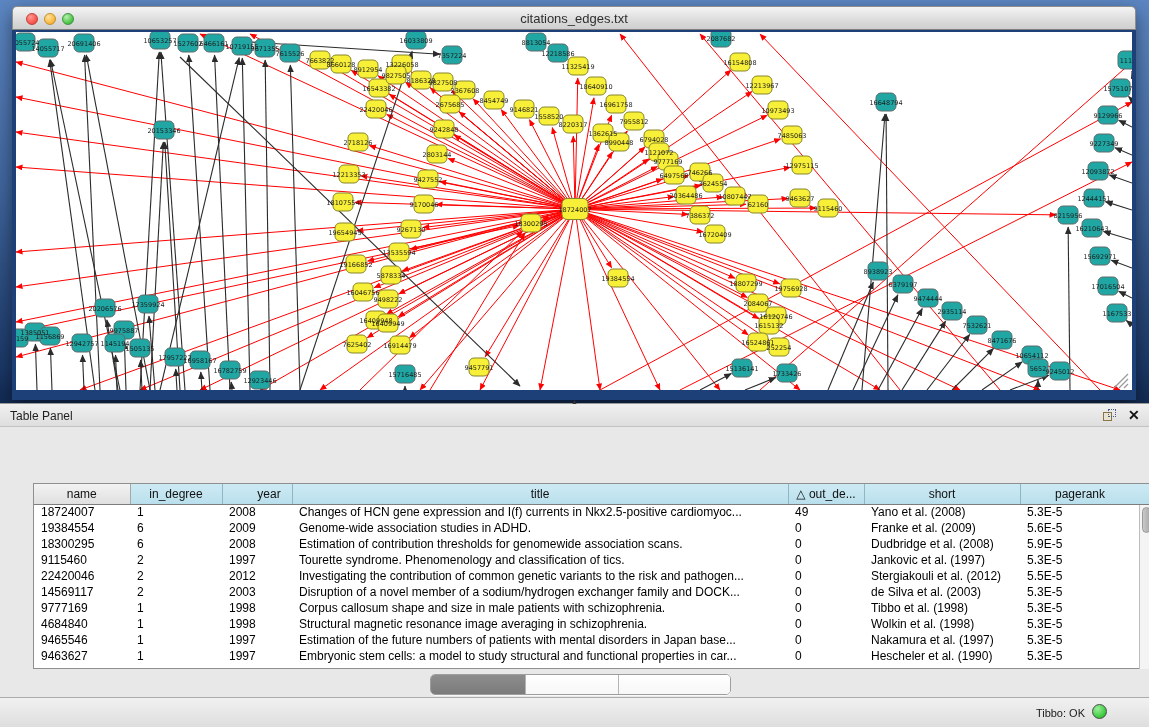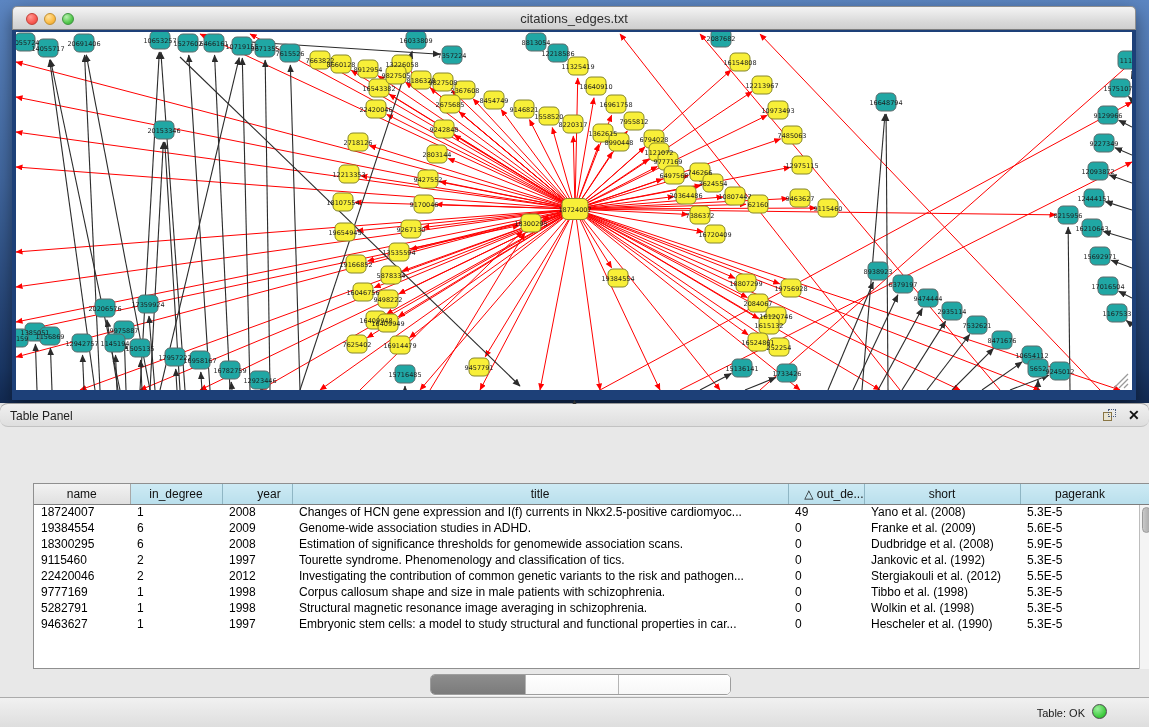--- a/index.html
+++ b/index.html
@@ -28,21 +28,21 @@
   .e-k { stroke:#2b2b2b; stroke-width:1.1; }
   .n-y { fill:#f8ef38; stroke:#86862a; stroke-width:1; }
   .n-t { fill:#20a7a4; stroke:#5c6b6b; stroke-width:1; }
   .nl  { font:6.5px "DejaVu Sans", sans-serif; fill:#1c1c1c; text-anchor:middle; }
   .grip line { stroke:#9a9a9a; stroke-width:1.2; }
   .split-handle { position:absolute; left:571px; top:398px; font-size:7px; color:#333; z-index:5; }
 
   
   .tp-header { position:absolute; left:0; top:403px; width:1149px; height:24px;
     background:linear-gradient(180deg,#f0f0f0,#dedede); border-top:1px solid #9a9a9a;
-    border-bottom:1px solid #c2c2c2;border-radius:8px; }
+    border-bottom:1px solid #c2c2c2; }
   .tp-title { position:absolute; left:10px; top:5px; font-size:12px; color:#1e1e1e; }
   .float-ic { position:absolute; left:1103px; top:5px; width:14px; height:14px; }
   .float-ic .sq1 { position:absolute; left:0; top:3px; width:9px; height:9px; border:1px solid #8a7644; background:#e9e4d2;}
   .float-ic .sq2 { position:absolute; left:5px; top:0; width:8px; height:8px; border:1px dotted #4a5b7a; }
   .close-x { position:absolute; left:1128px; top:3px; font-size:14px; font-weight:bold; color:#111; cursor:default;}
 
   .tp-body { position:absolute; left:0; top:428px; width:1149px; height:269px; background:#e8e8e8; }
 
   .tbl-wrap { position:absolute; left:14px; top:483px; width:1121px; height:186px;
     background:#fff; border:1px solid #8f8f8f;margin-left:33px; }
@@ -522,21 +522,21 @@
 <div class="tp-body">
 
   <div class="tbl-wrap" style="left:0px;top:55px;position:absolute;">
     <table class="node-table">
       <thead>
           <tr>
             <th class="th-name" style="width: 96px;">name</th>
             <th style="width: 92px;">in_degree</th>
             <th style="width: 70px; padding-left: 24px;">year</th>
             <th style="width: 496px;">title</th>
-            <th style="width: 76px; text-align: right;">△ out_de...</th>
+            <th style="width: 76px;">△ out_de...</th>
             <th style="width: 156px;">short</th>
             <th style="width: 120px; text-align: center;">pagerank</th>
           </tr>
         </thead>
       <tbody>
           <tr>
             <td>18724007</td>
             <td>1</td>
             <td>2008</td>
             <td>Changes of HCN gene expression and I(f) currents in Nkx2.5-positive cardiomyoc...</td>
@@ -550,59 +550,77 @@
             <td>2009</td>
             <td>Genome-wide association studies in ADHD.</td>
             <td>0</td>
             <td>Franke et al. (2009)</td>
             <td>5.6E-5</td>
           </tr>
           <tr>
             <td>18300295</td>
             <td>6</td>
             <td>2008</td>
-            <td>Estimation of significance thresholds for genomewide association scans.</td>
+            <td>Estimation of contribution thresholds for genomewide association scans.</td>
             <td>0</td>
             <td>Dudbridge et al. (2008)</td>
             <td>5.9E-5</td>
           </tr>
           <tr>
             <td>9115460</td>
             <td>2</td>
             <td>1997</td>
             <td>Tourette syndrome. Phenomenology and classification of tics.</td>
             <td>0</td>
-            <td>Jankovic et al. (1992)</td>
+            <td>Jankovic et al. (1997)</td>
             <td>5.3E-5</td>
           </tr>
           <tr>
             <td>22420046</td>
             <td>2</td>
             <td>2012</td>
             <td>Investigating the contribution of common genetic variants to the risk and pathogen...</td>
             <td>0</td>
             <td>Stergiakouli et al. (2012)</td>
             <td>5.5E-5</td>
           </tr>
           <tr>
+            <td>14569117</td>
+            <td>2</td>
+            <td>2003</td>
+            <td>Disruption of a novel member of a sodium/hydrogen exchanger family and DOCK...</td>
+            <td>0</td>
+            <td>de Silva et al. (2003)</td>
+            <td>5.3E-5</td>
+          </tr>
+          <tr>
             <td>9777169</td>
             <td>1</td>
             <td>1998</td>
             <td>Corpus callosum shape and size in male patients with schizophrenia.</td>
             <td>0</td>
             <td>Tibbo et al. (1998)</td>
             <td>5.3E-5</td>
           </tr>
           <tr>
-            <td>5282791</td>
+            <td>4684840</td>
             <td>1</td>
             <td>1998</td>
             <td>Structural magnetic resonance image averaging in schizophrenia.</td>
             <td>0</td>
             <td>Wolkin et al. (1998)</td>
+            <td>5.3E-5</td>
+          </tr>
+          <tr>
+            <td>9465546</td>
+            <td>1</td>
+            <td>1997</td>
+            <td>Estimation of the future numbers of patients with mental disorders in Japan base...</td>
+            <td>0</td>
+            <td>Nakamura et al. (1997)</td>
             <td>5.3E-5</td>
           </tr>
           <tr>
             <td>9463627</td>
             <td>1</td>
             <td>1997</td>
             <td>Embryonic stem cells: a model to study structural and functional properties in car...</td>
             <td>0</td>
             <td>Hescheler et al. (1990)</td>
             <td>5.3E-5</td>
@@ -616,15 +634,15 @@
   </div>
 </div>
 
 <div class="seg">
   <div class="s sel">Node Table</div>
   <div class="s">Edge Table</div>
   <div class="s">Network Table</div>
 </div>
 
 <div class="statusbar">
-  <span class="mem-label">Table: OK</span>
+  <span class="mem-label">Tibbo: OK</span>
   <span class="mem-dot"></span>
 </div>
 
 </body></html>

